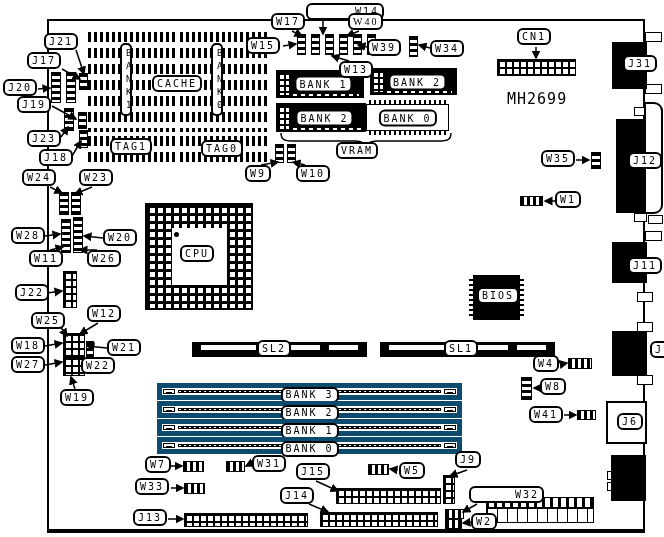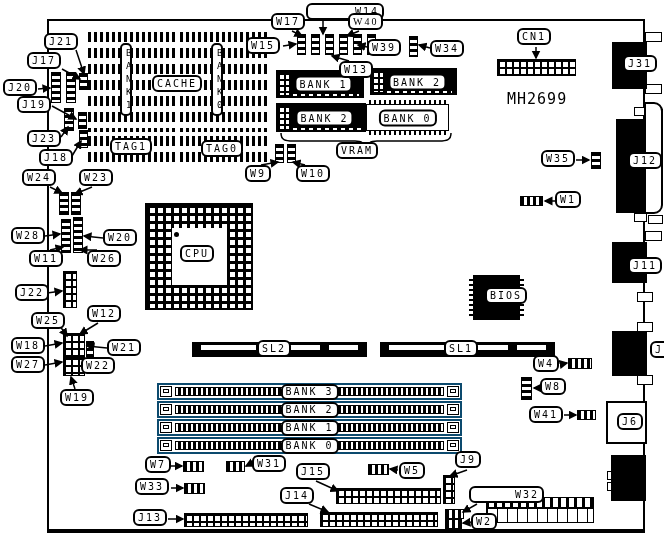--- a/index.html
+++ b/index.html
@@ -31,21 +31,21 @@
                       repeating-linear-gradient(180deg,#000 0 3px,rgba(0,0,0,0) 3px 8px);}
   .cpu-hole{position:absolute;background:#fff;z-index:11;}
   .pin1{position:absolute;width:5px;height:5px;background:#000;z-index:12;border-radius:50%;}
   .bios{position:absolute;z-index:10;background:#000;}
   .bios::before,.bios::after{content:'';position:absolute;top:4px;bottom:4px;width:4px;
       background:repeating-linear-gradient(180deg,#000 0 2px,#fff 2px 5px);}
   .bios::before{left:-4px;} .bios::after{right:-4px;}
   .slot{position:absolute;z-index:10;background:#000;}
   .slot::before{content:'';position:absolute;left:9px;right:9px;top:3px;height:5px;
       background:repeating-linear-gradient(90deg,#fff 0 55px,#000 55px 64px);}
-  .simm{position:absolute;z-index:10;border:2px solid #0c4a6e;background:#fff;}
+  .simm{position:absolute;z-index:10;border:5px solid #0c4a6e;background:#fff;}
   .simm::before{content:'';position:absolute;left:16px;right:16px;top:2px;bottom:2px;border:1px solid #000;
       background:repeating-linear-gradient(90deg,#fff 0 2px,#000 2px 5px);}
   .cap{position:absolute;width:12px;top:1px;bottom:1px;border:1px solid #000;background:#fff;z-index:11;}
   .cap::before{content:'';position:absolute;inset:2px 2px 3px 2px;border:1px solid #000;}
   .cap.l{left:1px}.cap.r{right:1px}
   .simm .label{height:16px;line-height:12px;}
   .vmod{position:absolute;z-index:10;background:#000;border:1px solid #000;}
   .vmod::before{content:'';position:absolute;left:1px;top:2px;bottom:2px;width:11px;background-color:#fff;
       background-image:repeating-linear-gradient(90deg,#000 0 2px,rgba(0,0,0,0) 2px 6px),
                        repeating-linear-gradient(180deg,#000 0 2px,rgba(0,0,0,0) 2px 6px);}
@@ -284,21 +284,21 @@
   <div class="plain" style="left:507px;top:90px;">MH2699</div>
   <div class="label" style="left:541px;top:150px;">W35</div>
   <div class="label" style="left:555px;top:191px;">W1</div>
   <div class="label" style="left:623px;top:55px;text-align:center;">J31</div>
   <div class="label" style="left:628px;top:152px;">J12</div>
   <div class="label" style="left:628px;top:257px;">J11</div>
   <div class="label" style="left:626px;top:341px;margin-left:24px;">J10</div>
   <div class="label" style="left:617px;top:413px;">J6</div>
 
   <div class="label" style="left:180px;top:245px;">CPU</div>
-  <div class="label" style="left:477px;top:287px;margin-left:8px;">BIOS</div>
+  <div class="label" style="left:477px;top:287px;">BIOS</div>
   <div class="label" style="left:257px;top:340px;">SL2</div>
   <div class="label" style="left:444px;top:340px;">SL1</div>
   <div class="label" style="left:533px;top:355px;">W4</div>
   <div class="label" style="left:540px;top:378px;">W8</div>
   <div class="label" style="left:529px;top:406px;">W41</div>
 
   <div class="label" style="left:145px;top:456px;">W7</div>
   <div class="label" style="left:252px;top:455px;">W31</div>
   <div class="label" style="left:135px;top:478px;">W33</div>
   <div class="label" style="left:133px;top:509px;">J13</div>

